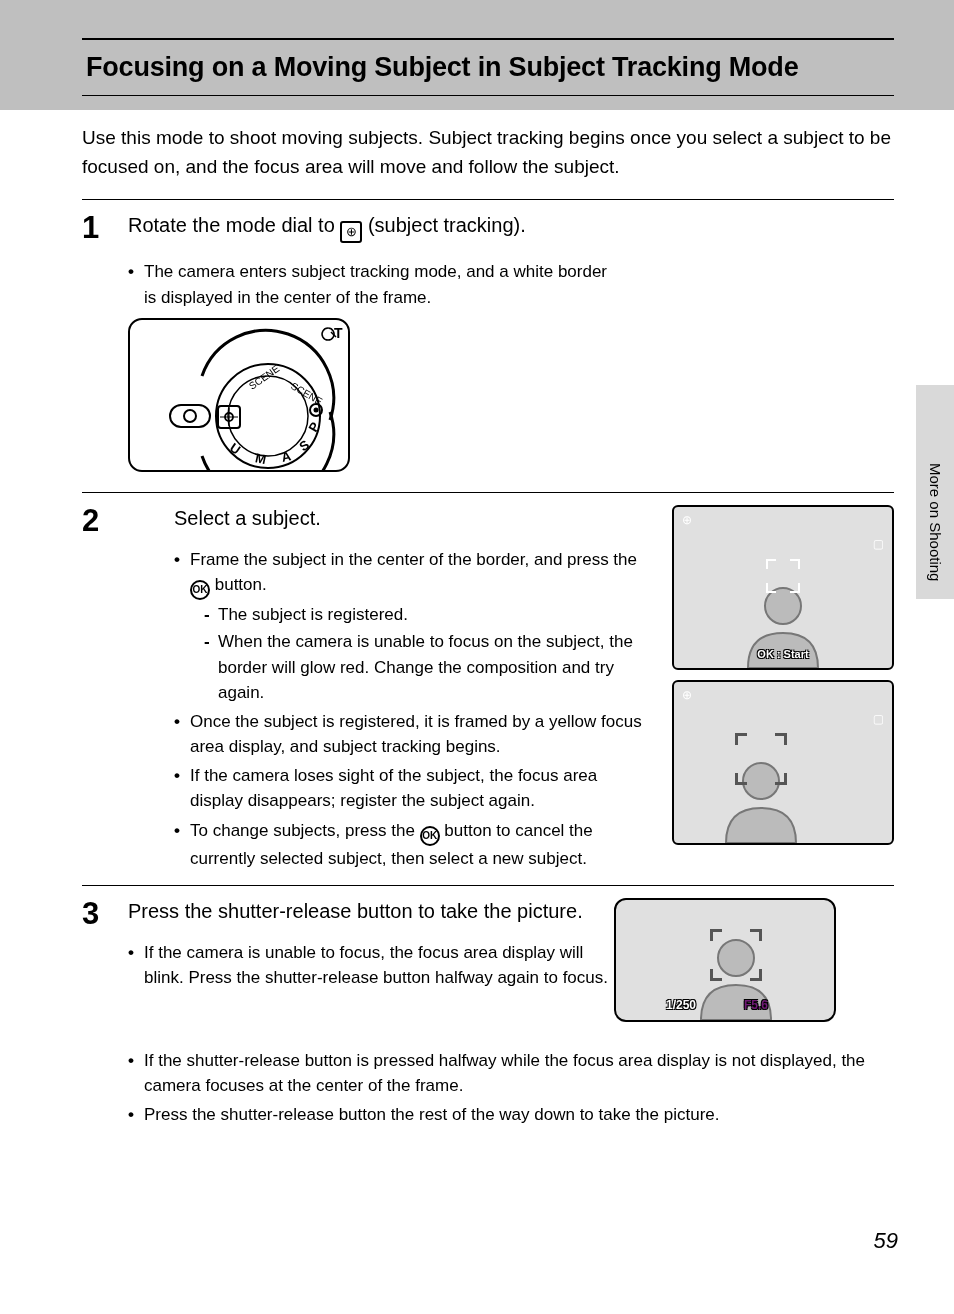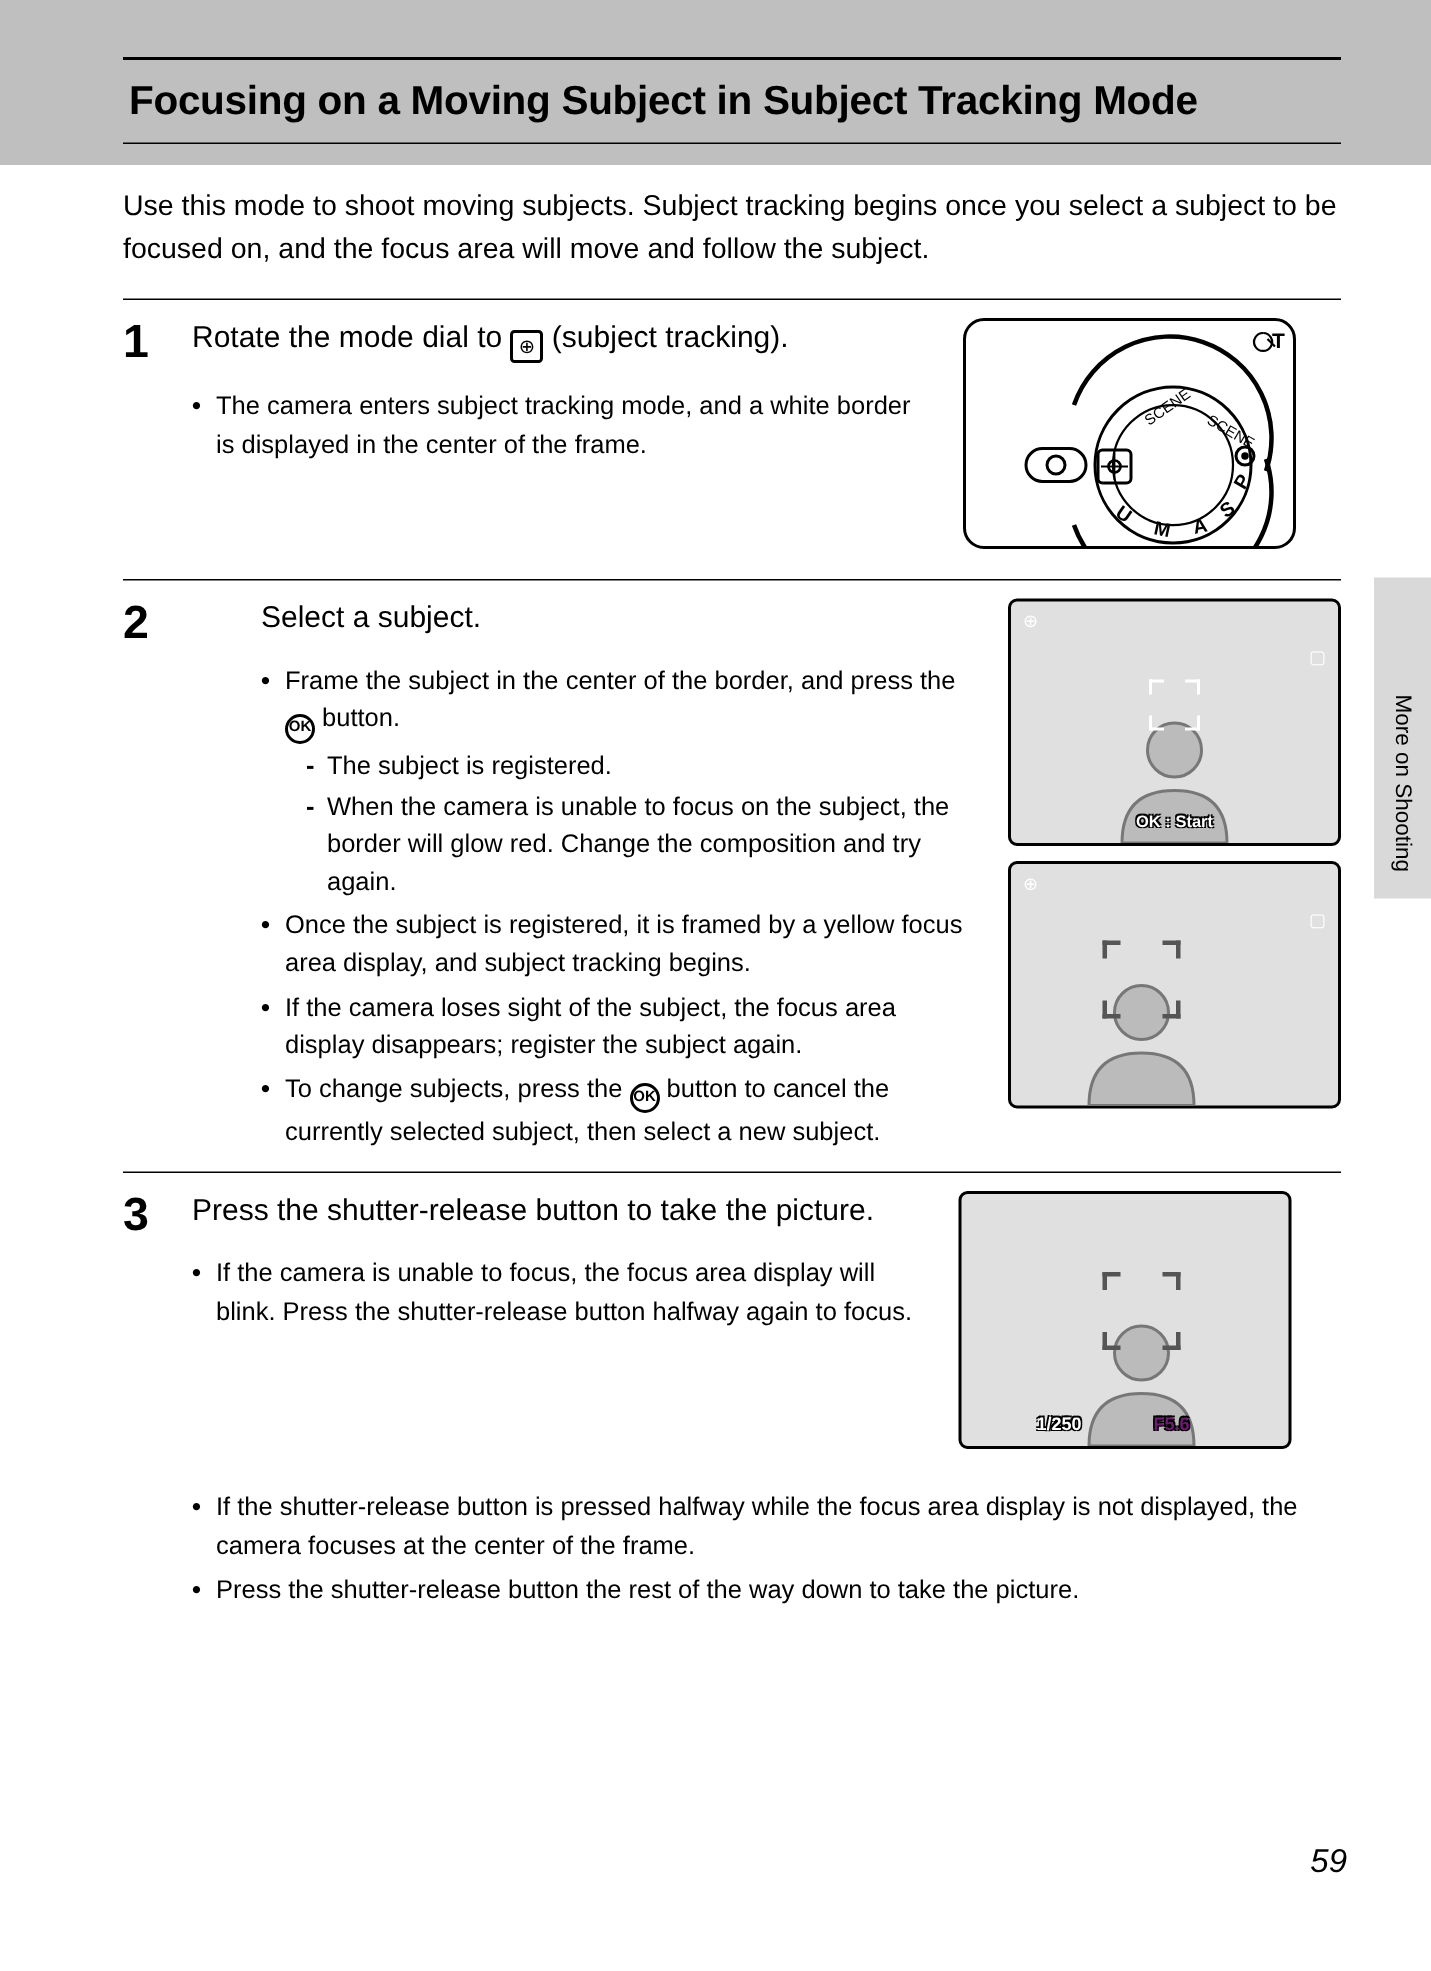--- a/index.html
+++ b/index.html
@@ -231,21 +231,21 @@
   <h1 class="title">Focusing on a Moving Subject in Subject Tracking Mode</h1>
 
   <p class="intro">Use this mode to shoot moving subjects. Subject tracking begins once you select a subject to be focused on, and the focus area will move and follow the subject.</p>
 
   <hr class="hr">
 
   <div class="step">
     <div class="step-row">
       <div class="step-num">1</div>
       <div class="step-body">
-        <div style="display:flex; gap:34px;">
+        <div style="display:flex; gap:4px;flex-direction:column;">
           <div class="step-text-col">
             <div class="step-head">
               <span>Rotate the mode dial to </span><span class="track-icon"></span><span> (subject tracking).</span>
             </div>
             <ul class="bullets">
               <li>The camera enters subject tracking mode, and a white border is displayed in the center of the frame.</li>
             </ul>
           </div>
           <div class="figure-col">
             <div class="illus dial-illus">
@@ -345,29 +345,29 @@
       </div>
     </div>
   </div>
 
   <hr class="hr">
 
   <div class="step">
     <div class="step-row">
       <div class="step-num">3</div>
       <div class="step-body">
-        <div style="display:flex; gap:31px;">
+        <div style="display:flex; gap:6px;">
           <div class="step-text-col">
             <div class="step-head">Press the shutter-release button to take the picture.</div>
             <ul class="bullets">
               <li>If the camera is unable to focus, the focus area display will blink. Press the shutter-release button halfway again to focus.</li>
             </ul>
           </div>
           <div class="figure-col">
-            <div class="illus screen-illus" style="height:172px;">
+            <div class="illus screen-illus" style="height:124px;border-radius:12px;">
               <div class="screen-subject" style="left:55%;">
                 <svg viewBox="0 0 90 90">
                     <circle cx="45" cy="28" r="18" fill="#bbb" stroke="#777" stroke-width="2"></circle>
                     <path d="M10 90 Q10 55 45 55 Q80 55 80 90 Z" fill="#bbb" stroke="#777" stroke-width="2"></path>
                   </svg>
               </div>
               <div class="yellow-frame" style="left:55%; top:46%;">
                 <div class="yf-corner" style="top:0;left:0;border-right:none;border-bottom:none;"></div>
                 <div class="yf-corner" style="top:0;right:0;border-left:none;border-bottom:none;"></div>
                 <div class="yf-corner" style="bottom:0;left:0;border-right:none;border-top:none;"></div>

